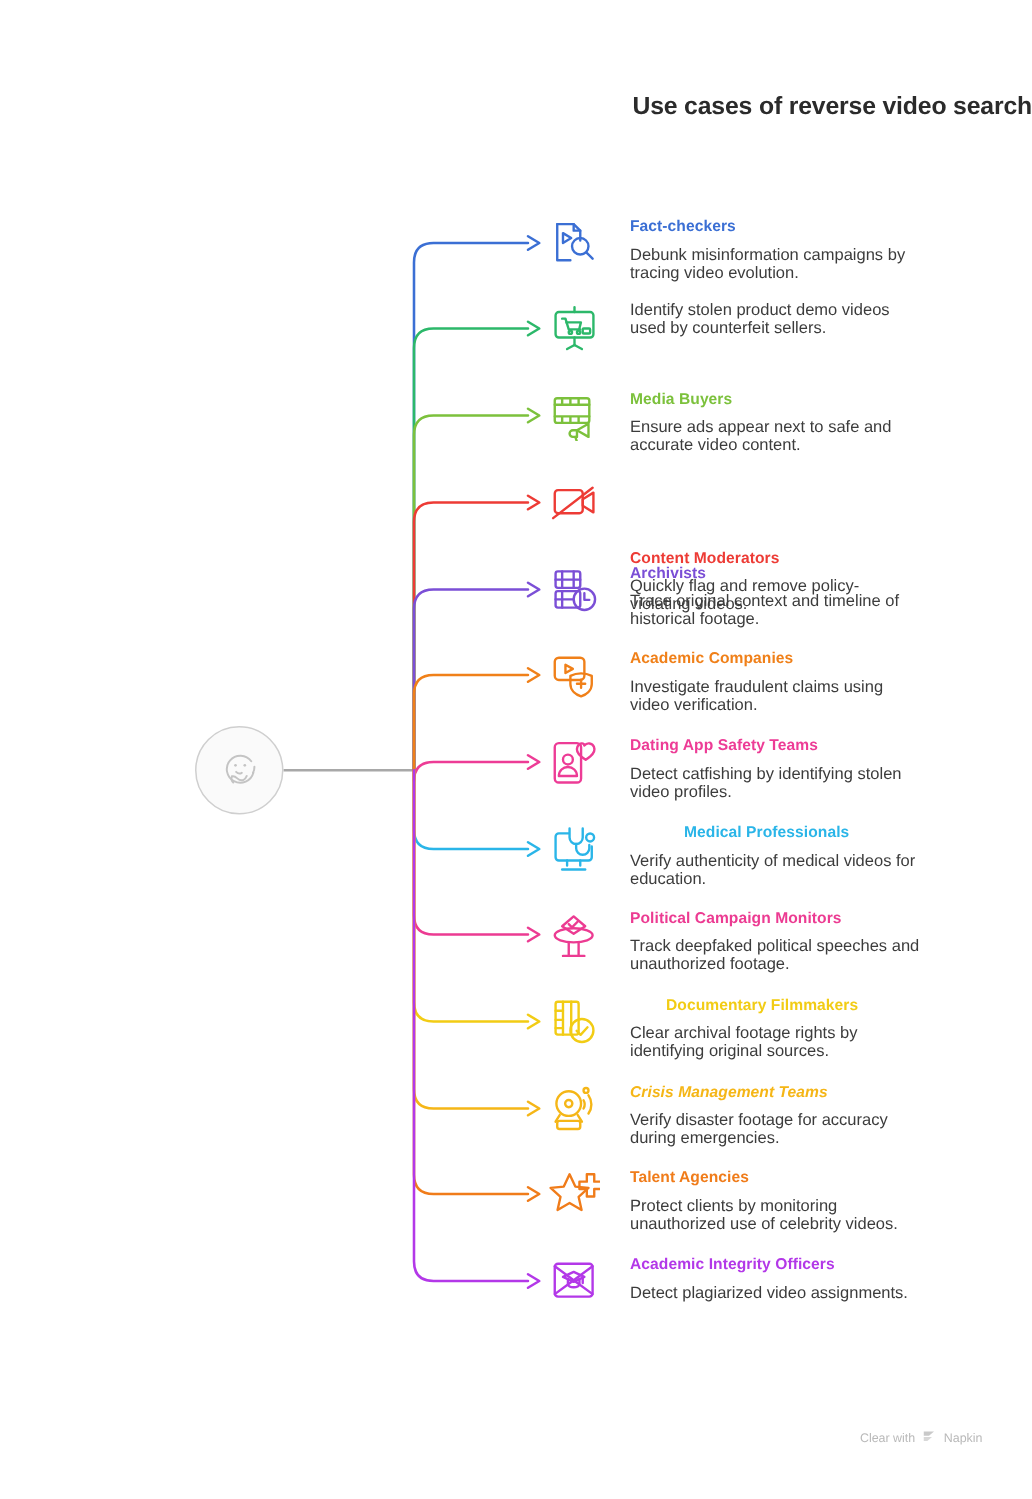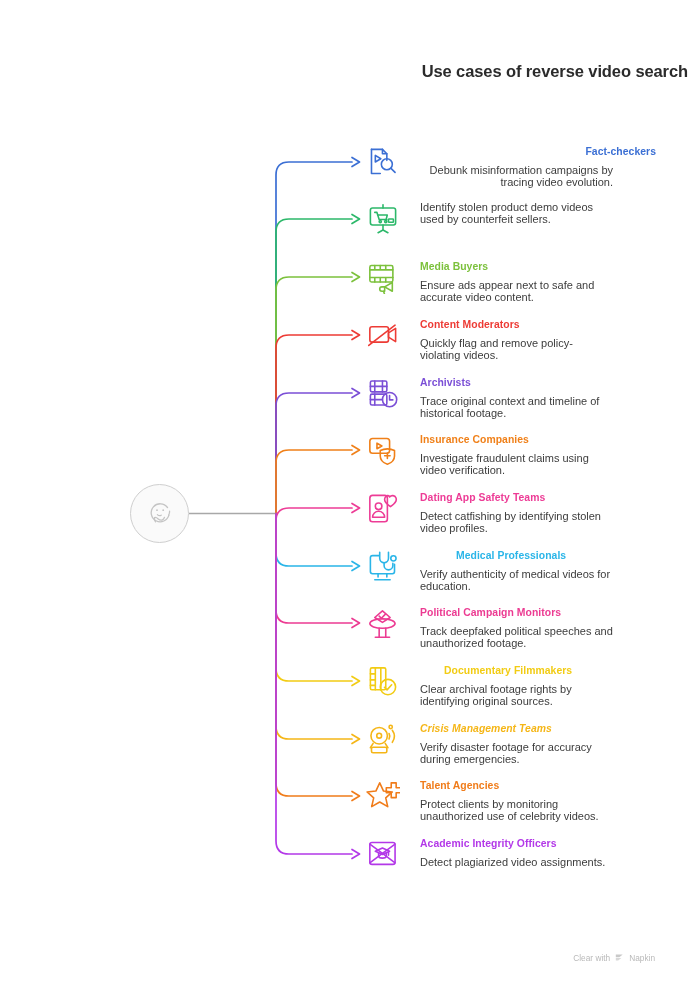--- a/index.html
+++ b/index.html
@@ -128,21 +128,21 @@
       <circle cx="13" cy="12.2" r="0.9" fill="#c4c4c4" stroke="none"></circle>
       <circle cx="19.2" cy="12.2" r="0.9" fill="#c4c4c4" stroke="none"></circle>
       <path d="M13.4 16.6c1.1 1.1 2.6 1.3 3.8.6"></path>
       <path d="M10.6 19.6c1.3-.6 2.6.4 3.6 1.3 1.2 1.1 2.8 1.6 4.2 1 1.2-.5 1.7-1.6 2.1-2.6"></path>
       <path d="M10.6 19.6c-.5 1.4-.2 3.1.9 4.1"></path>
     </g>
   </svg>
 </div>
 
 <div id="items-container">
-    <div class="item" style="top: 145px; text-align: right;">
+    <div class="item" style="top: 145px;">
       <div class="item-icon"><svg width="34" height="34" viewBox="0 0 31 31" stroke="#3b6fd4">
           <path d="M5 4h10l4 4v6" stroke-width="1.45" fill="none" stroke-linecap="round" stroke-linejoin="round"></path>
           <path d="M19 8h-4V4" stroke-width="1.45" fill="none" stroke-linecap="round" stroke-linejoin="round"></path>
           <path d="M5 4v22h8" stroke-width="1.45" fill="none" stroke-linecap="round" stroke-linejoin="round"></path>
           <path d="M8.5 9.5v6l5-3z" stroke-width="1.45" fill="none" stroke-linecap="round" stroke-linejoin="round"></path>
           <circle cx="19" cy="17.5" r="5" stroke-width="1.45" fill="none" stroke-linecap="round" stroke-linejoin="round"></circle>
           <path d="M22.8 21.3 26.5 25" stroke-width="1.45" fill="none" stroke-linecap="round" stroke-linejoin="round"></path>
         </svg></div>
       <div class="item-body">
         <div class="item-title" style="color: rgb(59, 111, 212);">Fact-checkers</div>
@@ -178,21 +178,21 @@
         <div class="item-desc">Ensure ads appear next to safe and accurate video content.</div>
       </div>
     </div>
     <div class="item" style="top: 318px;">
       <div class="item-icon"><svg width="34" height="34" viewBox="0 0 31 31" stroke="#ed3b35">
           <rect x="3.5" y="8" width="17" height="14" rx="2" stroke-width="1.45" fill="none" stroke-linecap="round" stroke-linejoin="round"></rect>
           <path d="M20.5 13.5l6.5-4v12l-6.5-4z" stroke-width="1.45" fill="none" stroke-linecap="round" stroke-linejoin="round"></path>
           <path d="M2.5 25 26.5 6.5" stroke-width="1.45" fill="none" stroke-linecap="round" stroke-linejoin="round"></path>
         </svg></div>
       <div class="item-body">
-        <div class="item-title" style="color: rgb(237, 59, 53);">Content Moderators</div>
+        <div class="item-title" style="color: rgb(237, 59, 53); margin-top: 48px;">Content Moderators</div>
         <div class="item-desc">Quickly flag and remove policy-violating videos.</div>
       </div>
     </div>
     <div class="item" style="top: 376px;">
       <div class="item-icon"><svg width="34" height="34" viewBox="0 0 31 31" stroke="#7b4fd6">
           <rect x="4" y="4.5" width="15" height="10" rx="1.4" stroke-width="1.45" fill="none" stroke-linecap="round" stroke-linejoin="round"></rect>
           <path d="M4 9.5h15M8 4.5v10M15 4.5v10" stroke-width="1.45" fill="none" stroke-linecap="round" stroke-linejoin="round"></path>
           <rect x="4" y="16.5" width="15" height="10" rx="1.4" stroke-width="1.45" fill="none" stroke-linecap="round" stroke-linejoin="round"></rect>
           <path d="M4 21.5h11M8 16.5v10" stroke-width="1.45" fill="none" stroke-linecap="round" stroke-linejoin="round"></path>
           <circle cx="21.5" cy="21.5" r="6.5" stroke-width="1.45" fill="none" stroke-linecap="round" stroke-linejoin="round"></circle>
@@ -204,21 +204,21 @@
       </div>
     </div>
     <div class="item" style="top: 433px;">
       <div class="item-icon"><svg width="34" height="34" viewBox="0 0 31 31" stroke="#f08019">
           <rect x="3.5" y="5" width="18" height="13.5" rx="2.5" stroke-width="1.45" fill="none" stroke-linecap="round" stroke-linejoin="round"></rect>
           <path d="M10 9.3v5l4.5-2.5z" stroke-width="1.45" fill="none" stroke-linecap="round" stroke-linejoin="round"></path>
           <path d="M19.5 14.5c3.5 0 6.5 1.5 6.5 1.5v5c0 4-3.5 6.5-6.5 7.5-3-1-6.5-3.5-6.5-7.5v-5s3-1.5 6.5-1.5z" stroke-width="1.45" fill="none" stroke-linecap="round" stroke-linejoin="round"></path>
           <path d="M19.5 18.3v5M17 20.8h5" stroke-width="1.45" fill="none" stroke-linecap="round" stroke-linejoin="round"></path>
         </svg></div>
       <div class="item-body">
-        <div class="item-title" style="color: rgb(240, 128, 25);">Insurance Companies</div>
+        <div class="item-title" style="color: rgb(240, 128, 25);">Academic Companies</div>
         <div class="item-desc">Investigate fraudulent claims using video verification.</div>
       </div>
     </div>
     <div class="item" style="top: 491px;">
       <div class="item-icon"><svg width="34" height="34" viewBox="0 0 31 31" stroke="#ed3c96">
           <rect x="3.5" y="4" width="16" height="24" rx="2.5" stroke-width="1.45" fill="none" stroke-linecap="round" stroke-linejoin="round"></rect>
           <circle cx="11.5" cy="14" r="3" stroke-width="1.45" fill="none" stroke-linecap="round" stroke-linejoin="round"></circle>
           <path d="M6 24c0-3.2 2.5-5.5 5.5-5.5S17 20.8 17 24z" stroke-width="1.45" fill="none" stroke-linecap="round" stroke-linejoin="round"></path>
           <path d="M21.5 5.5c1.6-2 4.8-1.6 5.8.7.9 2.1-.5 4.4-2.2 5.9-.8.7-1.9 1.5-2.8 2.1-.9-.6-2-1.4-2.8-2.1-1.7-1.5-3.1-3.8-2.2-5.9 1-2.3 3.8-2.7 4.2-.7z" stroke-width="1.45" fill="none" stroke-linecap="round" stroke-linejoin="round"></path>
         </svg></div>

